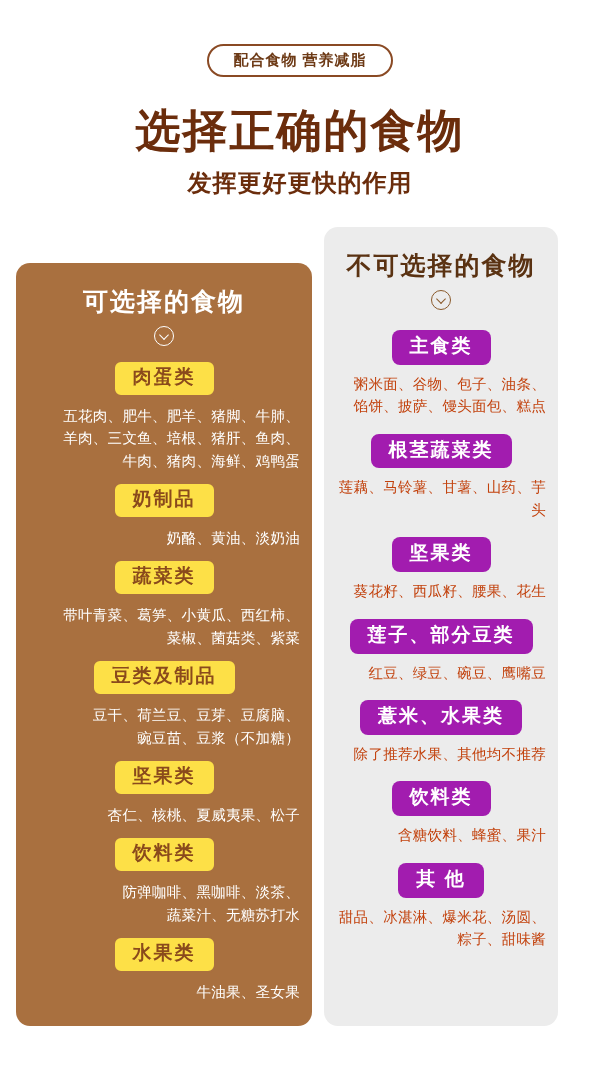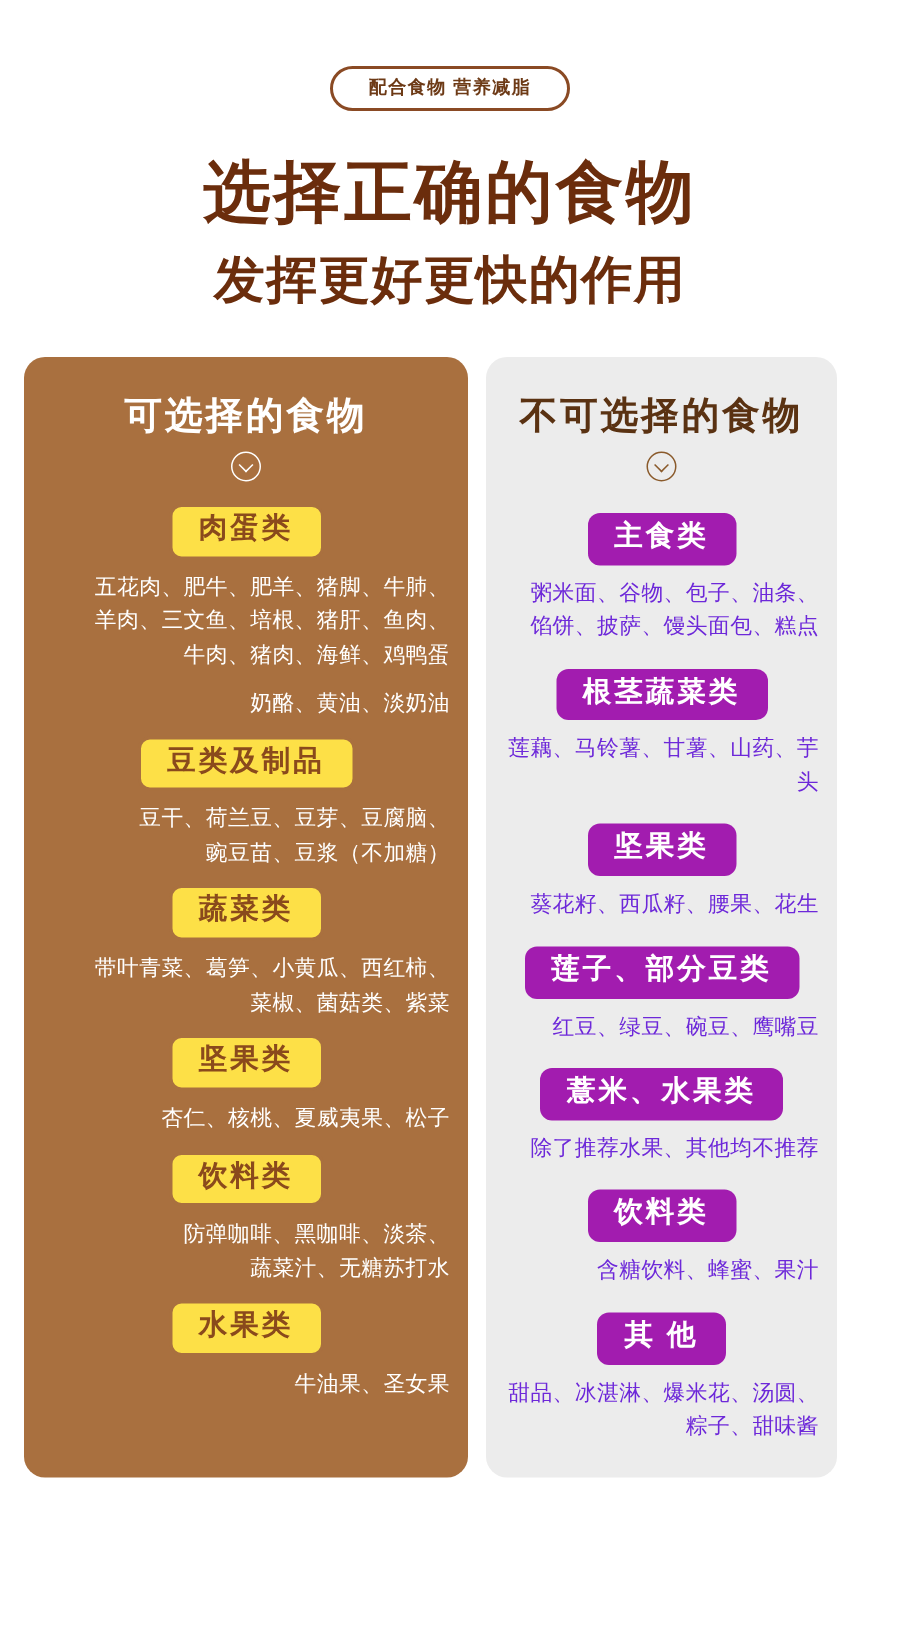--- a/index.html
+++ b/index.html
@@ -12,54 +12,54 @@
   }
   .page { width: 600px; height: 1086px; position: relative; background: #fff; }
 
   
   .header { text-align: center; padding-top: 44px; }
   .pill-badge {
     display: inline-block;
     border: 2px solid #8a4a24;
     border-radius: 20px;
     color: #6d3a16;
-    font-size: 12px;
+    font-size: 15px;
     font-weight: bold;
     letter-spacing: 1px;
     padding: 6px 24px 8px;
     line-height: 1;
   }
   .title-main {
     margin-top: 28px;
     color: #6b2d0c;
     font-size: 45px;
     font-weight: bold;
     letter-spacing: 2px;
     line-height: 1.15;
   }
   .title-sub {
     margin-top: 10px;
     color: #6b2d0c;
-    font-size: 34px;
+    font-size: 24px;
     font-weight: bold;
     letter-spacing: 1px;
   }
 
   
   .columns {
     display: flex;
     gap: 12px;
     padding: 28px 16px 0 16px;
   }
   .col {
     border-radius: 14px;
     padding: 22px 12px 22px;
     position: relative;
   }
-  .col-good { background: #a9703f; width: 296px; }
+  .col-good { background: #a9703f; width: 296px; margin-top: 36px; }
   .col-bad  { background: #ececec; width: 234px; }
 
   .col-head {
     text-align: center;
     font-size: 25px;
     font-weight: bold;
     letter-spacing: 2px;
   }
   .col-good .col-head { color: #ffffff; }
   .col-bad .col-head  { color: #5a3212; }
@@ -117,21 +117,21 @@
     line-height: 1.1;
   }
   .items {
     text-align: right;
     margin-top: 8px;
     line-height: 1.55;
     font-size: 14.5px;
     letter-spacing: 0.3px;
   }
   .col-good .items { color: #ffffff; }
-  .col-bad .items  { color: #6d28d9; }
+  .col-bad .items  { color: #c2410c; }
 
   .gap-lg { margin-top: 16px; }
 </style>
 </head>
 <body>
 
 <div class="page">
 
   <div class="header">
     <div class="pill-badge">配合食物 营养减脂</div>
@@ -145,29 +145,30 @@
       <div class="col-head">可选择的食物</div>
       <div class="chevron-wrap">
         <span class="chev"></span>
       </div>
 
       <div class="group">
         <span class="tag-outline">肉蛋类</span>
         <div class="items">五花肉、肥牛、肥羊、猪脚、牛肺、<br>羊肉、三文鱼、培根、猪肝、鱼肉、<br>牛肉、猪肉、海鲜、鸡鸭蛋</div>
       </div>
       <div class="group">
+        <span class="tag-outline">奶制品</span>
         <div class="items">奶酪、黄油、淡奶油</div>
+      </div>
+      <div class="group">
+        <span class="tag-outline">蔬菜类</span>
+        <div class="items">带叶青菜、葛笋、小黄瓜、西红柿、<br>菜椒、菌菇类、紫菜</div>
       </div>
       <div class="group">
         <span class="tag-outline">豆类及制品</span>
         <div class="items">豆干、荷兰豆、豆芽、豆腐脑、<br>豌豆苗、豆浆（不加糖）</div>
-      </div>
-      <div class="group">
-        <span class="tag-outline">蔬菜类</span>
-        <div class="items">带叶青菜、葛笋、小黄瓜、西红柿、<br>菜椒、菌菇类、紫菜</div>
       </div>
       <div class="group">
         <span class="tag-outline">坚果类</span>
         <div class="items">杏仁、核桃、夏威夷果、松子</div>
       </div>
       <div class="group">
         <span class="tag-outline">饮料类</span>
         <div class="items">防弹咖啡、黑咖啡、淡茶、<br>蔬菜汁、无糖苏打水</div>
       </div>
       <div class="group">

